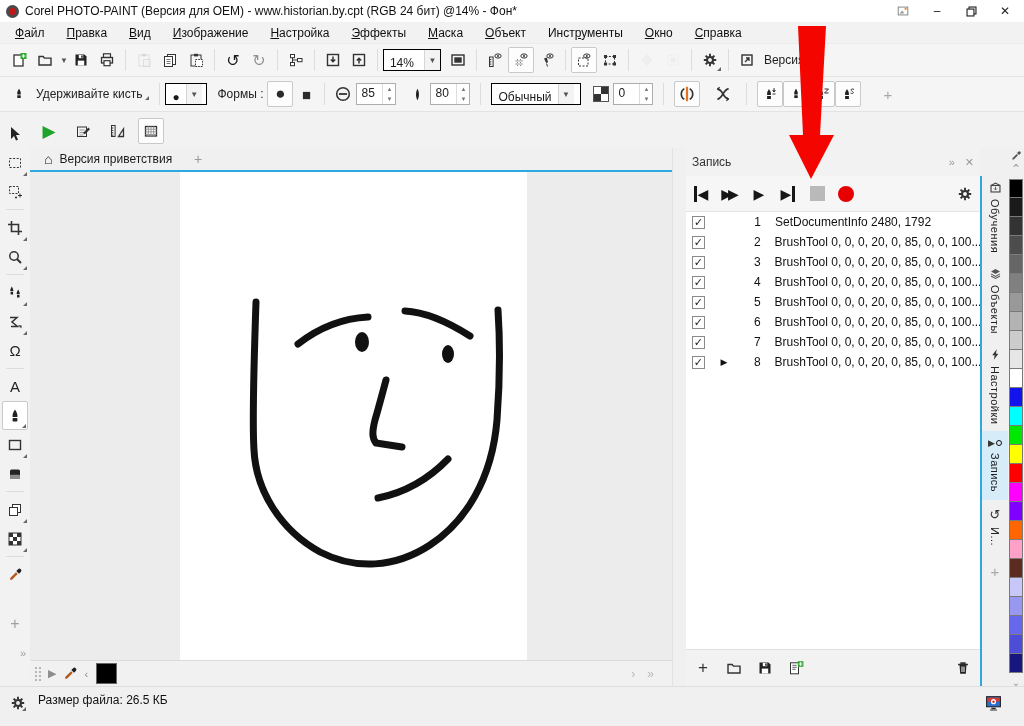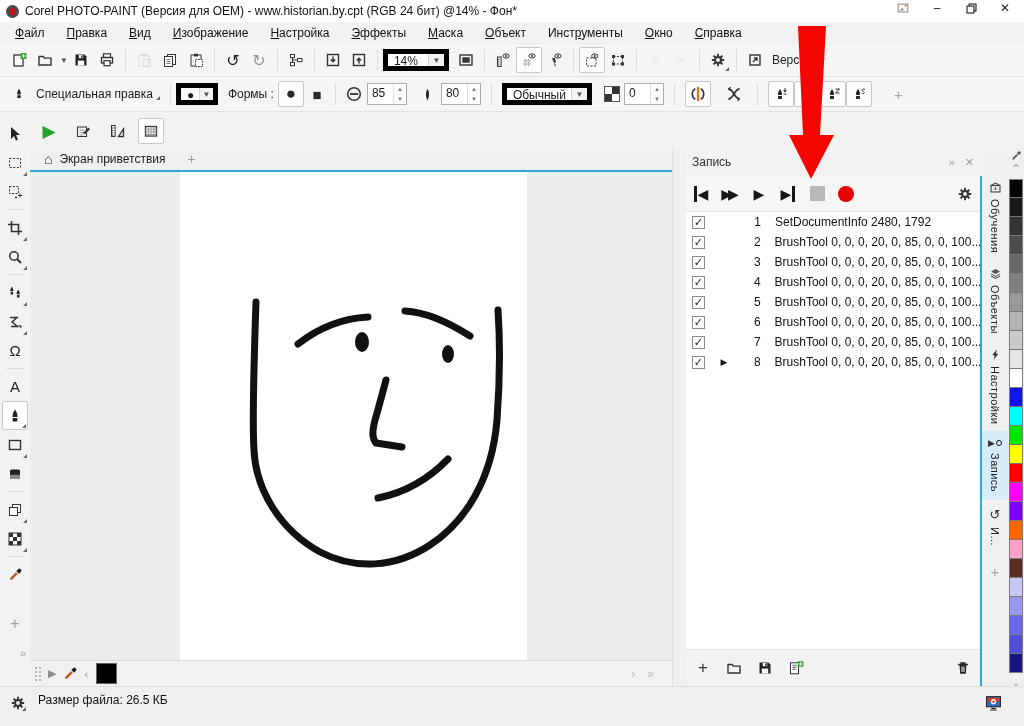--- a/index.html
+++ b/index.html
@@ -1,41 +1,41 @@
 <!DOCTYPE html>
 <html><head>
 <meta charset="utf-8">
 <style>
   * { margin:0; padding:0; box-sizing:border-box; }
   html,body { width:1024px; height:726px; }
   body { font-family:"Liberation Sans","DejaVu Sans",sans-serif; font-size:12px; color:#1a1a1a; background:#f0f0f0; }
   #app { position:relative; width:1024px; height:726px; overflow:hidden; background:#f0f0f0; }
 
   
-  .titlebar { position:absolute; left:0; top:0; width:1024px; height:22px; background:#ffffff; display:flex; align-items:flex-end; padding:4px 4px; }
+  .titlebar { position:absolute; left:0; top:0; width:1024px; height:22px; background:#ffffff; display:flex; align-items:center; padding:4px 4px; }
   .app-logo { width:13px; height:13px; border-radius:50%; background:#c01818; border:3px solid #4a4a4a; margin:0 6px 0 2px; }
   .title-text { font-size:12px; color:#111; }
   .title-right { margin-left:auto; display:flex; align-items:center; gap:4px; }
   .cap-btn { width:30px; height:20px; display:flex; align-items:center; justify-content:center; color:#222; font-size:12px; }
 
   
   .menubar { position:absolute; left:0; top:22px; width:1024px; height:22px; background:#f2f2f2; display:flex; align-items:center; padding-left:4px; border-bottom:1px solid #ececec; }
   .menu-item { padding:0 11px; height:22px; line-height:22px; color:#111; }
 
   
   .toolbar1 { position:absolute; left:0; top:44px; width:1024px; height:33px; background:#f5f5f5; display:flex; align-items:center; padding-left:6px; border-bottom:1px solid #e3e3e3; }
   .propbar  { position:absolute; left:0; top:77px; width:1024px; height:35px; background:#f5f5f5; display:flex; align-items:center; padding-left:6px; border-bottom:1px solid #e3e3e3; }
   .band     { position:absolute; left:0; top:112px; width:1024px; height:36px; background:#f2f2f2; }
   .tbtn { min-width:26px; height:26px; display:inline-flex; align-items:center; justify-content:center; border:1px solid transparent; border-radius:2px; position:relative; }
   .tbtn.framed { border-color:#c9c9c9; background:#fdfdfd; }
   .tbtn.disabled svg *, .tbtn.disabled { opacity:.45; }
   .tsep { width:1px; height:22px; background:#dcdcdc; margin:0 5px; }
   .caret { font-size:8px; color:#555; margin-left:2px; }
   .corner:after { content:""; position:absolute; right:1px; bottom:1px; border-left:4px solid transparent; border-bottom:4px solid #666; }
-  .combo { height:22px; background:#fff; border:5px solid #000000; display:inline-flex; align-items:flex-start; }
+  .combo { height:22px; background:#fff; border:1px solid #000000; display:inline-flex; align-items:flex-end; }
   .combo .val { padding:0 6px; min-width:40px; }
   .combo .dd { width:16px; height:100%; border-left:1px solid #d5d5d5; display:flex; align-items:center; justify-content:center; font-size:8px; color:#555; background:#f3f3f3; }
   .spin { height:22px; width:40px; background:#fff; border:1px solid #adadad; display:inline-flex; }
   .spin .val { flex:1; padding:2px 4px; }
   .spin .arrows { width:13px; display:flex; flex-direction:column; border-left:1px solid #ddd; }
   .spin .arrows span { flex:1; font-size:6px; color:#777; display:flex; align-items:center; justify-content:center; }
   .lbl { color:#222; margin:0 4px; }
   .checker2 { width:16px; height:16px; background:conic-gradient(#333 0 25%, #fff 0 50%, #333 0 75%, #fff 0); border:1px solid #555; }
 
   
@@ -327,21 +327,21 @@
     <span class="caret">▼</span>
   </div>
 
   <div class="propbar">
     <span class="tbtn">
         <svg width="14" height="14" viewBox="0 0 16 16">
           <path d="M8 2c1.4 2.4 2 3.4 2 4.9V8.5H6V6.9C6 5.4 6.6 4.4 8 2z" fill="#222"></path>
           <rect x="6" y="9.4" width="4" height="3.2" rx="0.7" fill="#222"></rect>
         </svg>
       </span>
-    <span class="lbl corner" style="position:relative;padding-right:8px">Специальная правка</span>
+    <span class="lbl corner" style="position:relative;padding-right:8px">Удерживайте кисть</span>
     <span class="tsep"></span>
     <span class="combo" style="width:42px">
         <span class="val" style="min-width:18px;text-align:center">●</span>
         <span class="dd">▼</span>
       </span>
     <span class="lbl" style="margin-left:10px">Формы :</span>
     <span class="tbtn framed">
         <span style="font-size:17px;color:#2b2b2b">●</span>
       </span>
     <span class="tbtn">
@@ -546,21 +546,21 @@
           <path d="M9 5.3L3.2 11v1.8H5L10.7 7z" fill="#b35a1e"></path>
         </svg>
       </div>
       <div class="tool-plus">+</div>
       <div class="tool-more">»</div>
     </div>
 
   <div class="tabbar">
     <div class="doctab">
       <span class="home-g">⌂</span>
-      <span>Экран приветствия</span>
+      <span>Версия приветствия</span>
     </div>
     <div class="newtab">+</div>
   </div>
 
   <div class="canvas">
     <div class="page">
       <svg width="347" height="488" viewBox="0 0 347 488">
         <g fill="none" stroke="#111" stroke-width="7" stroke-linecap="round">
           <path d="M 76,130 C 74,188 72,248 74,278 C 76,318 100,358 140,380 C 175,398 215,396 250,373 C 285,350 312,308 317,248 C 320,208 320,168 318,138"></path>
           <path d="M 118,172 Q 150,147 188,145"></path>

